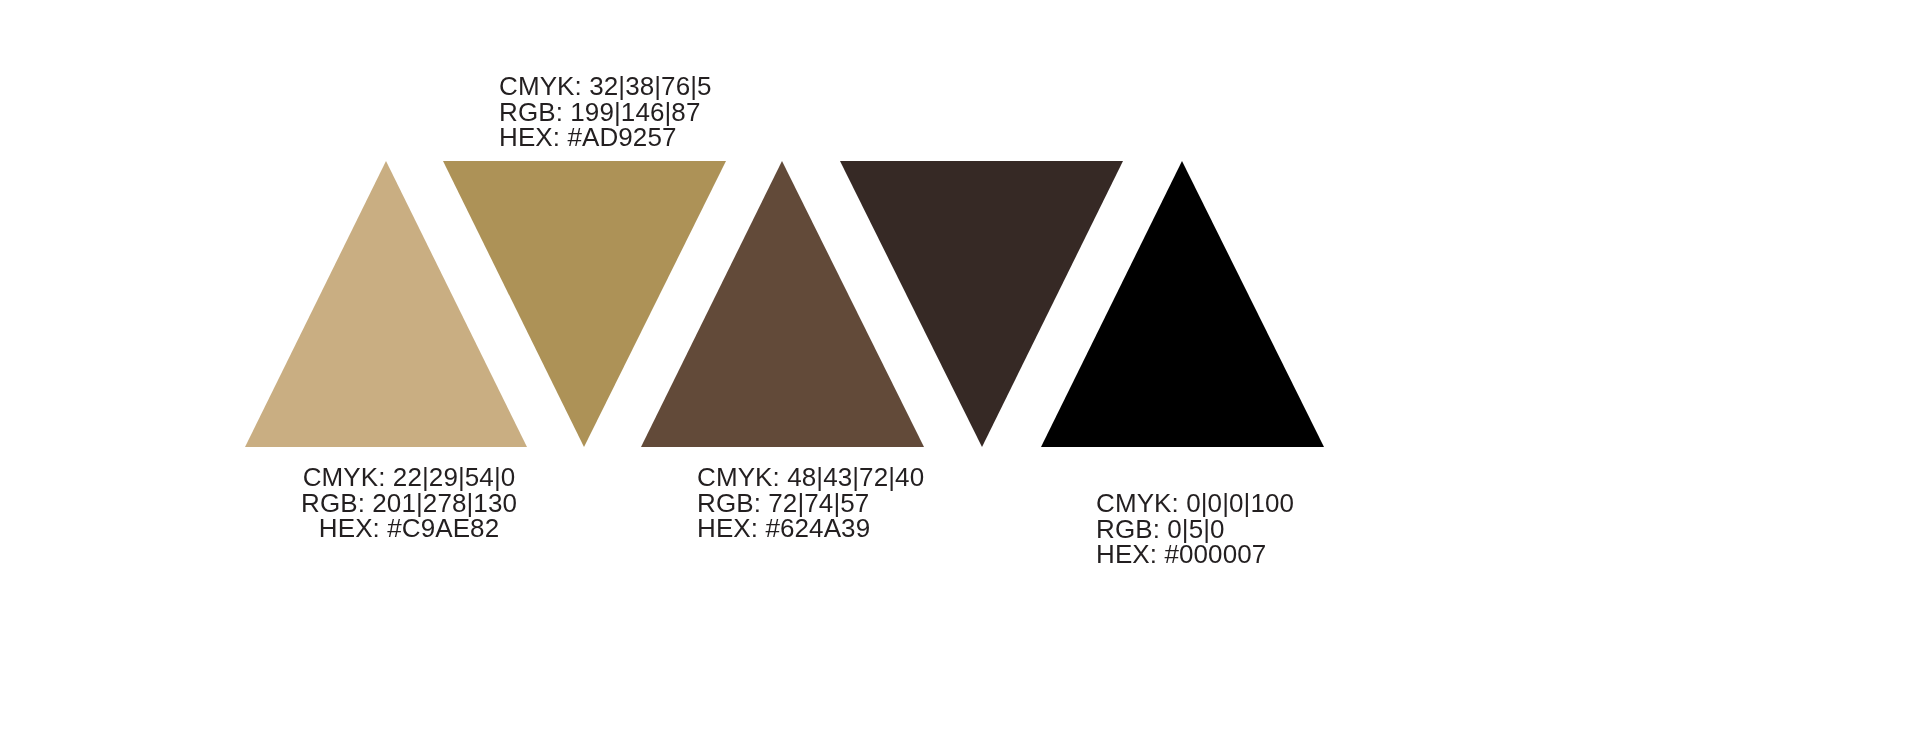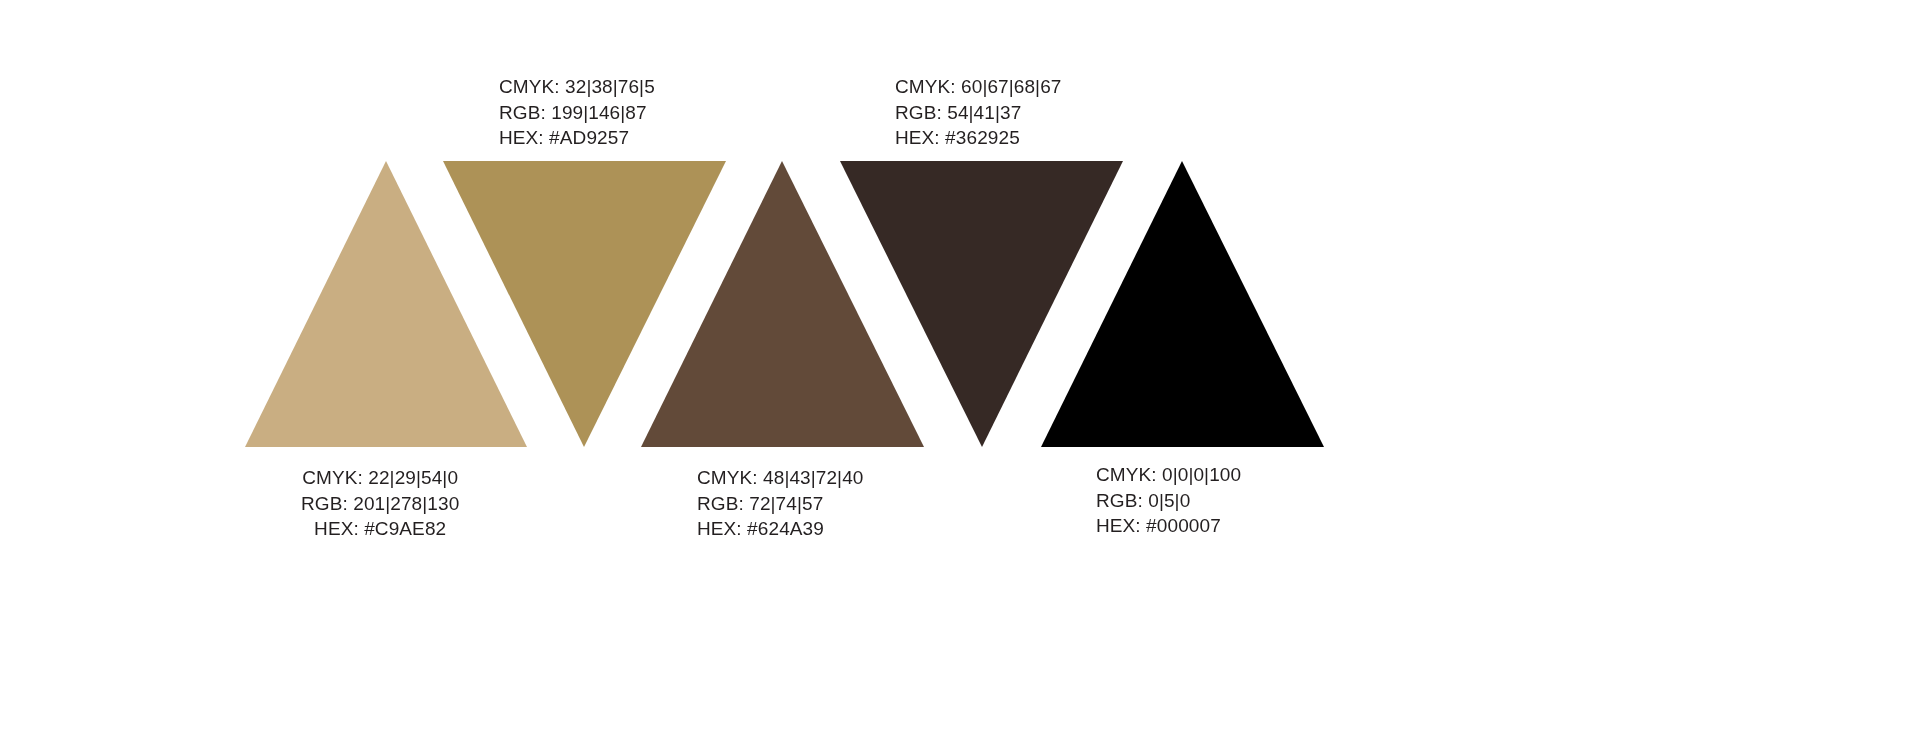--- a/index.html
+++ b/index.html
@@ -35,21 +35,21 @@
     height: 750px;
     display: block;
   }
   .tri-shape {
     pointer-events: auto;
     cursor: pointer;
   }
   .spec-block {
     position: absolute;
     font-family: "Liberation Sans", sans-serif;
-    font-size: 19px;
+    font-size: 26px;
     line-height: 25.5px;
     color: #231f20;
     white-space: nowrap;
     letter-spacing: 0.1px;
     pointer-events: auto;
   }
   .spec-line {
     display: block;
   }
 </style>
@@ -73,37 +73,32 @@
 
     </svg>
   </div>
 
   <div class="spec-block" style="left:499px; top:74px;">
     <span class="spec-line">CMYK: 32|38|76|5</span>
     <span class="spec-line">RGB: 199|146|87</span>
     <span class="spec-line">HEX: #AD9257</span>
   </div>
 
-  <div class="spec-block" style="left:895px; top:74px;">
-    <span class="spec-line">CMYK: 60|67|68|67</span>
-    <span class="spec-line">RGB: 54|41|37</span>
-    <span class="spec-line">HEX: #362925</span>
-  </div>
 
   <div class="spec-block" style="left:301px; top:465px;text-align:center;">
     <span class="spec-line">CMYK: 22|29|54|0</span>
     <span class="spec-line">RGB: 201|278|130</span>
     <span class="spec-line">HEX: #C9AE82</span>
   </div>
 
   <div class="spec-block" style="left:697px; top:465px;">
     <span class="spec-line">CMYK: 48|43|72|40</span>
     <span class="spec-line">RGB: 72|74|57</span>
     <span class="spec-line">HEX: #624A39</span>
   </div>
 
-  <div class="spec-block" style="left:1096px; top:462px;">
+  <div class="spec-block" style="left:1096px; top:491px;">
     <span class="spec-line">CMYK: 0|0|0|100</span>
     <span class="spec-line">RGB: 0|5|0</span>
     <span class="spec-line">HEX: #000007</span>
   </div>
 
 </div>
 
 </body></html>

